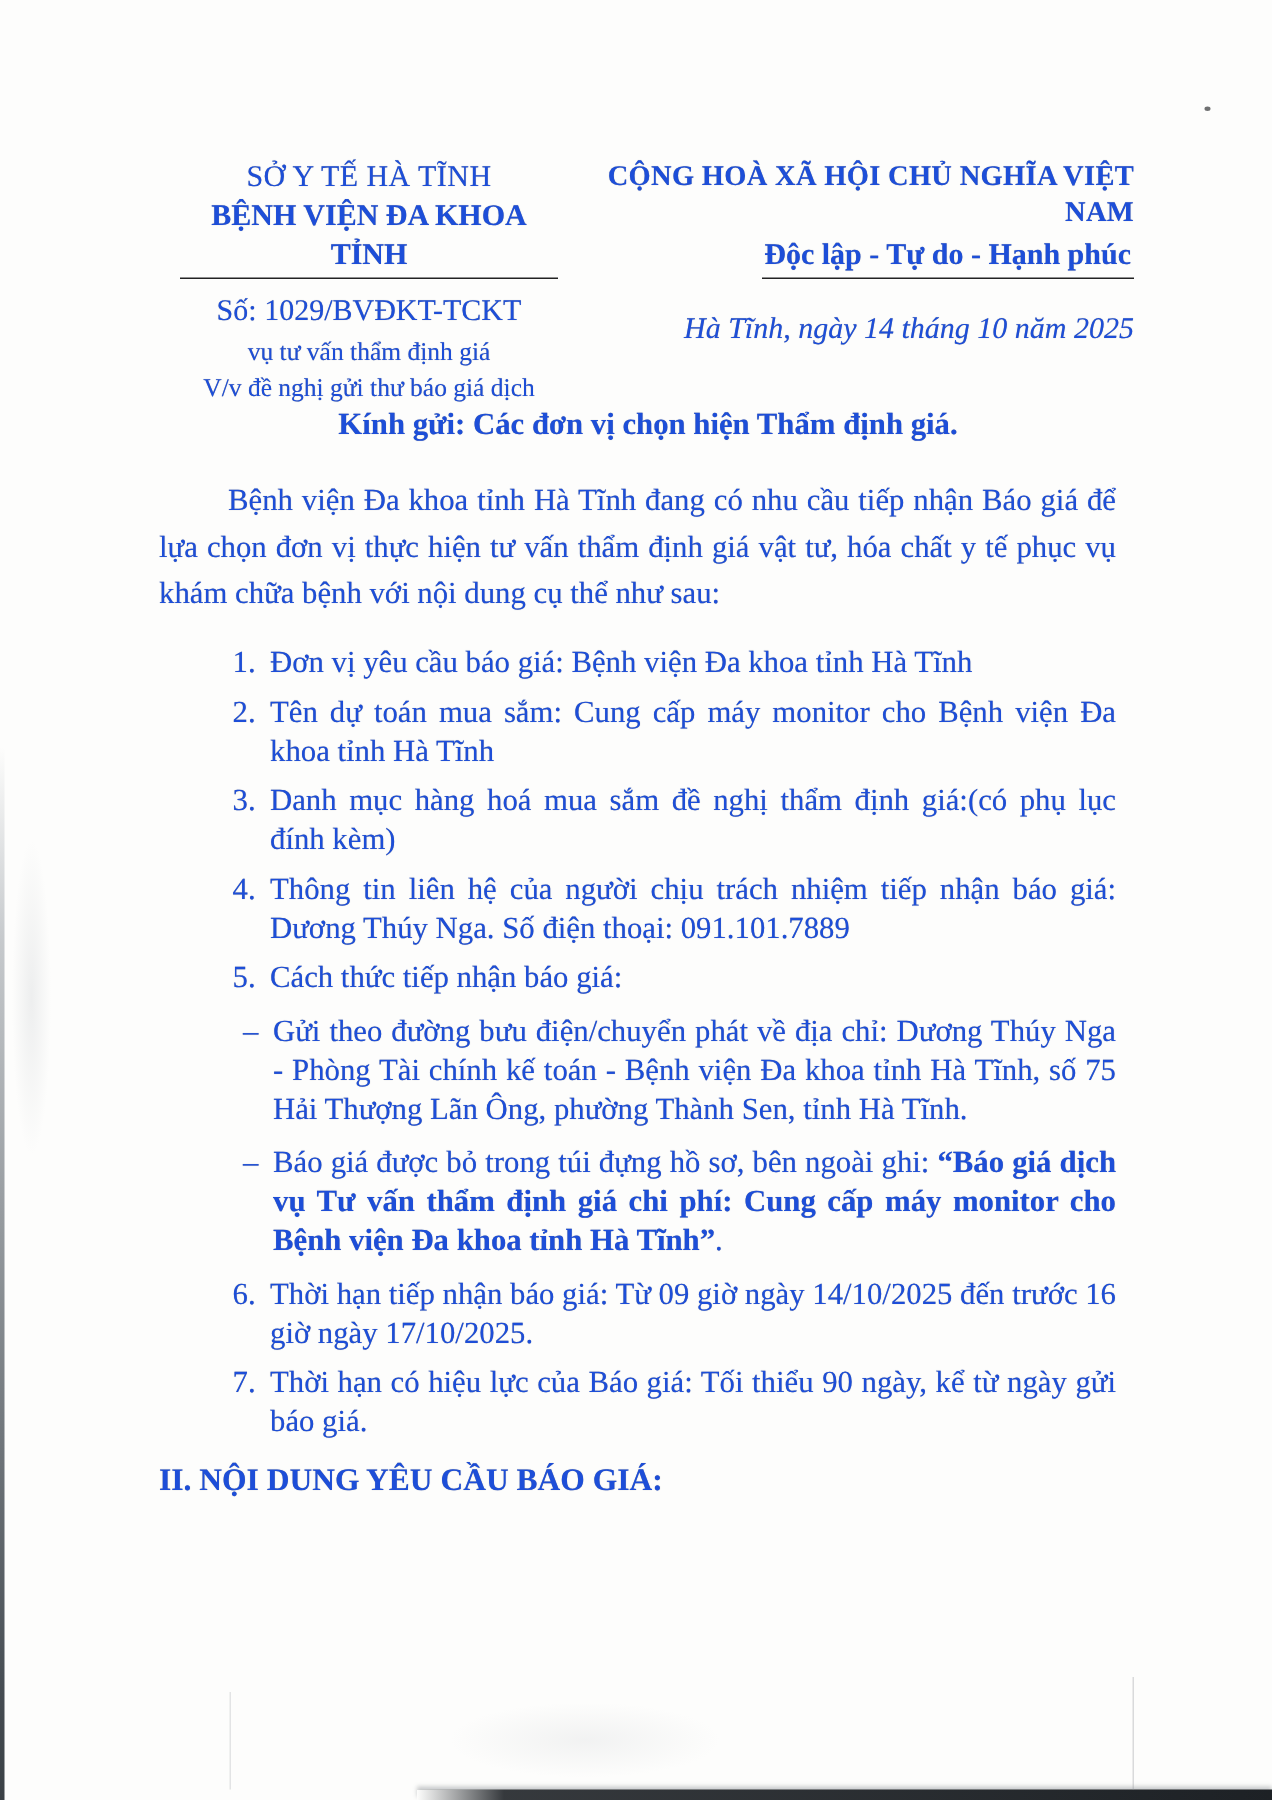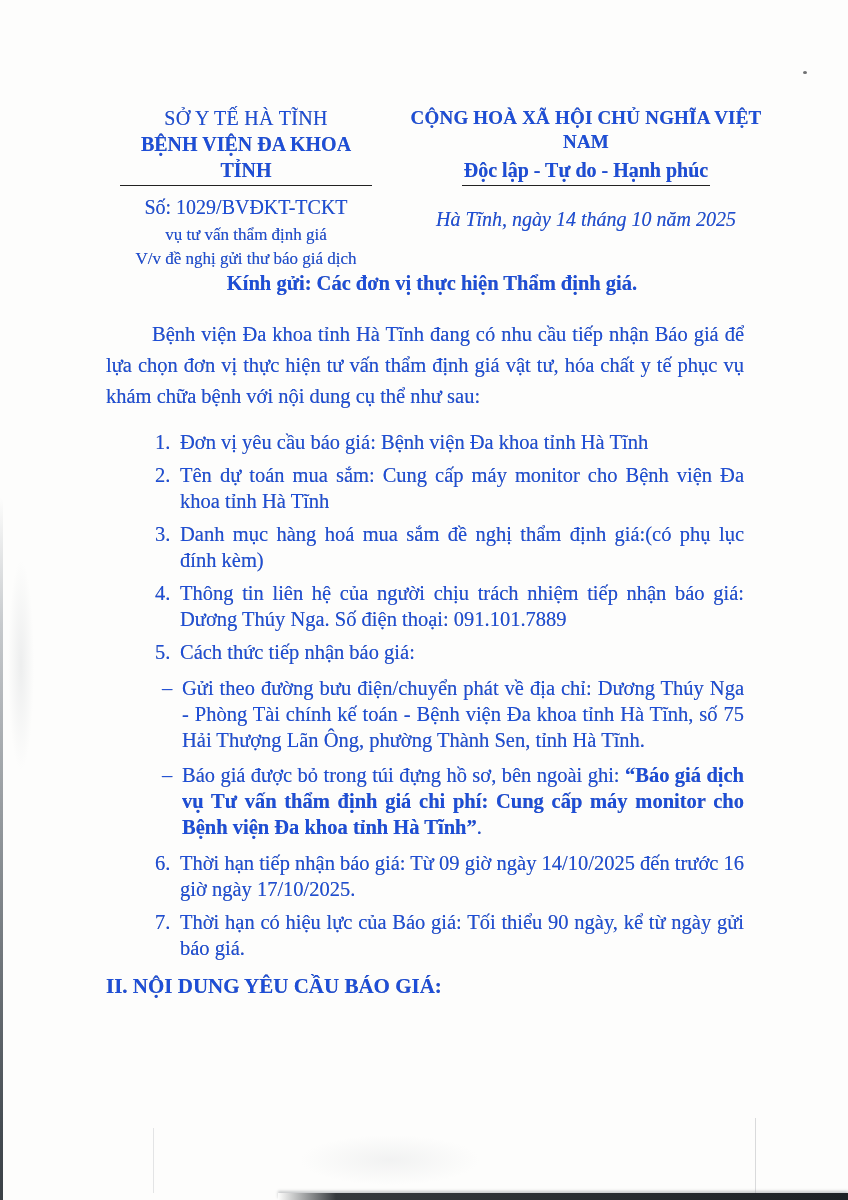--- a/index.html
+++ b/index.html
@@ -14,21 +14,21 @@
     text-shadow:0 0 .5px rgba(30,30,30,.45);
   }
   
   .header{position:relative;margin-top:106px;height:142px;}
   .header-left{position:absolute;left:120px;width:252px;text-align:center;}
   .org-parent{font-size:20px;line-height:25px;letter-spacing:.3px;}
   .org-name{font-size:20px;font-weight:bold;line-height:26px;}
   .underline{border-bottom:1.6px solid #222;padding:0 2px 2px 2px;display:inline-block;}
   .doc-number{margin-top:9px;font-size:20px;line-height:24px;}
   .subject{margin-top:4px;font-size:17px;line-height:24px;}
-  .header-right{position:absolute;left:398px;width:376px;text-align:center;}
+  .header-right{position:absolute;left:380px;width:376px;text-align:right;}
   .motto1{font-size:19px;font-weight:bold;letter-spacing:.2px;line-height:24px;}
   .motto2{font-size:20px;font-weight:bold;margin-top:3px;line-height:26px;}
   .date-line{margin-top:21px;font-size:20px;font-style:italic;line-height:24px;}
   
   .content{margin:0 104px 0 106px;font-size:20.5px;}
   .salutation{margin-top:20px;padding-left:14px;text-align:center;font-weight:bold;font-size:20.5px;line-height:30px;}
   .intro{margin:21px 0 17px 0;text-indent:46px;line-height:31px;text-align:justify;}
   .sec-heading{margin-top:2px;font-weight:bold;font-size:21px;line-height:31px;text-align:justify;}
   .num-list{margin-top:9px;}
   .li{position:relative;padding-left:74px;line-height:26px;margin-bottom:7px;text-align:justify;}
@@ -70,21 +70,21 @@
       </div>
     </div>
     <div class="header-right">
       <div class="motto1">CỘNG HOÀ XÃ HỘI CHỦ NGHĨA VIỆT NAM</div>
       <div class="motto2"><span class="underline">Độc lập - Tự do - Hạnh phúc</span></div>
       <div class="date-line">Hà Tĩnh, ngày 14 tháng 10 năm 2025</div>
     </div>
   </div>
 
   <div class="content">
-    <div class="salutation">Kính gửi: Các đơn vị thực hiện Thẩm định giá.</div>
+    <div class="salutation">Kính gửi: Các đơn vị chọn hiện Thẩm định giá.</div>
 
     <p class="intro">Bệnh viện Đa khoa tỉnh Hà Tĩnh đang có nhu cầu tiếp nhận Báo giá để lựa chọn đơn vị thực hiện tư vấn thẩm định giá vật tư, hóa chất y tế phục vụ khám chữa bệnh với nội dung cụ thể như sau:</p>
 
 
     <div class="num-list">
       <div class="li">
         <span class="num">1.</span>
         <span>Đơn vị yêu cầu báo giá: Bệnh viện Đa khoa tỉnh Hà Tĩnh</span>
       </div>
       <div class="li">

